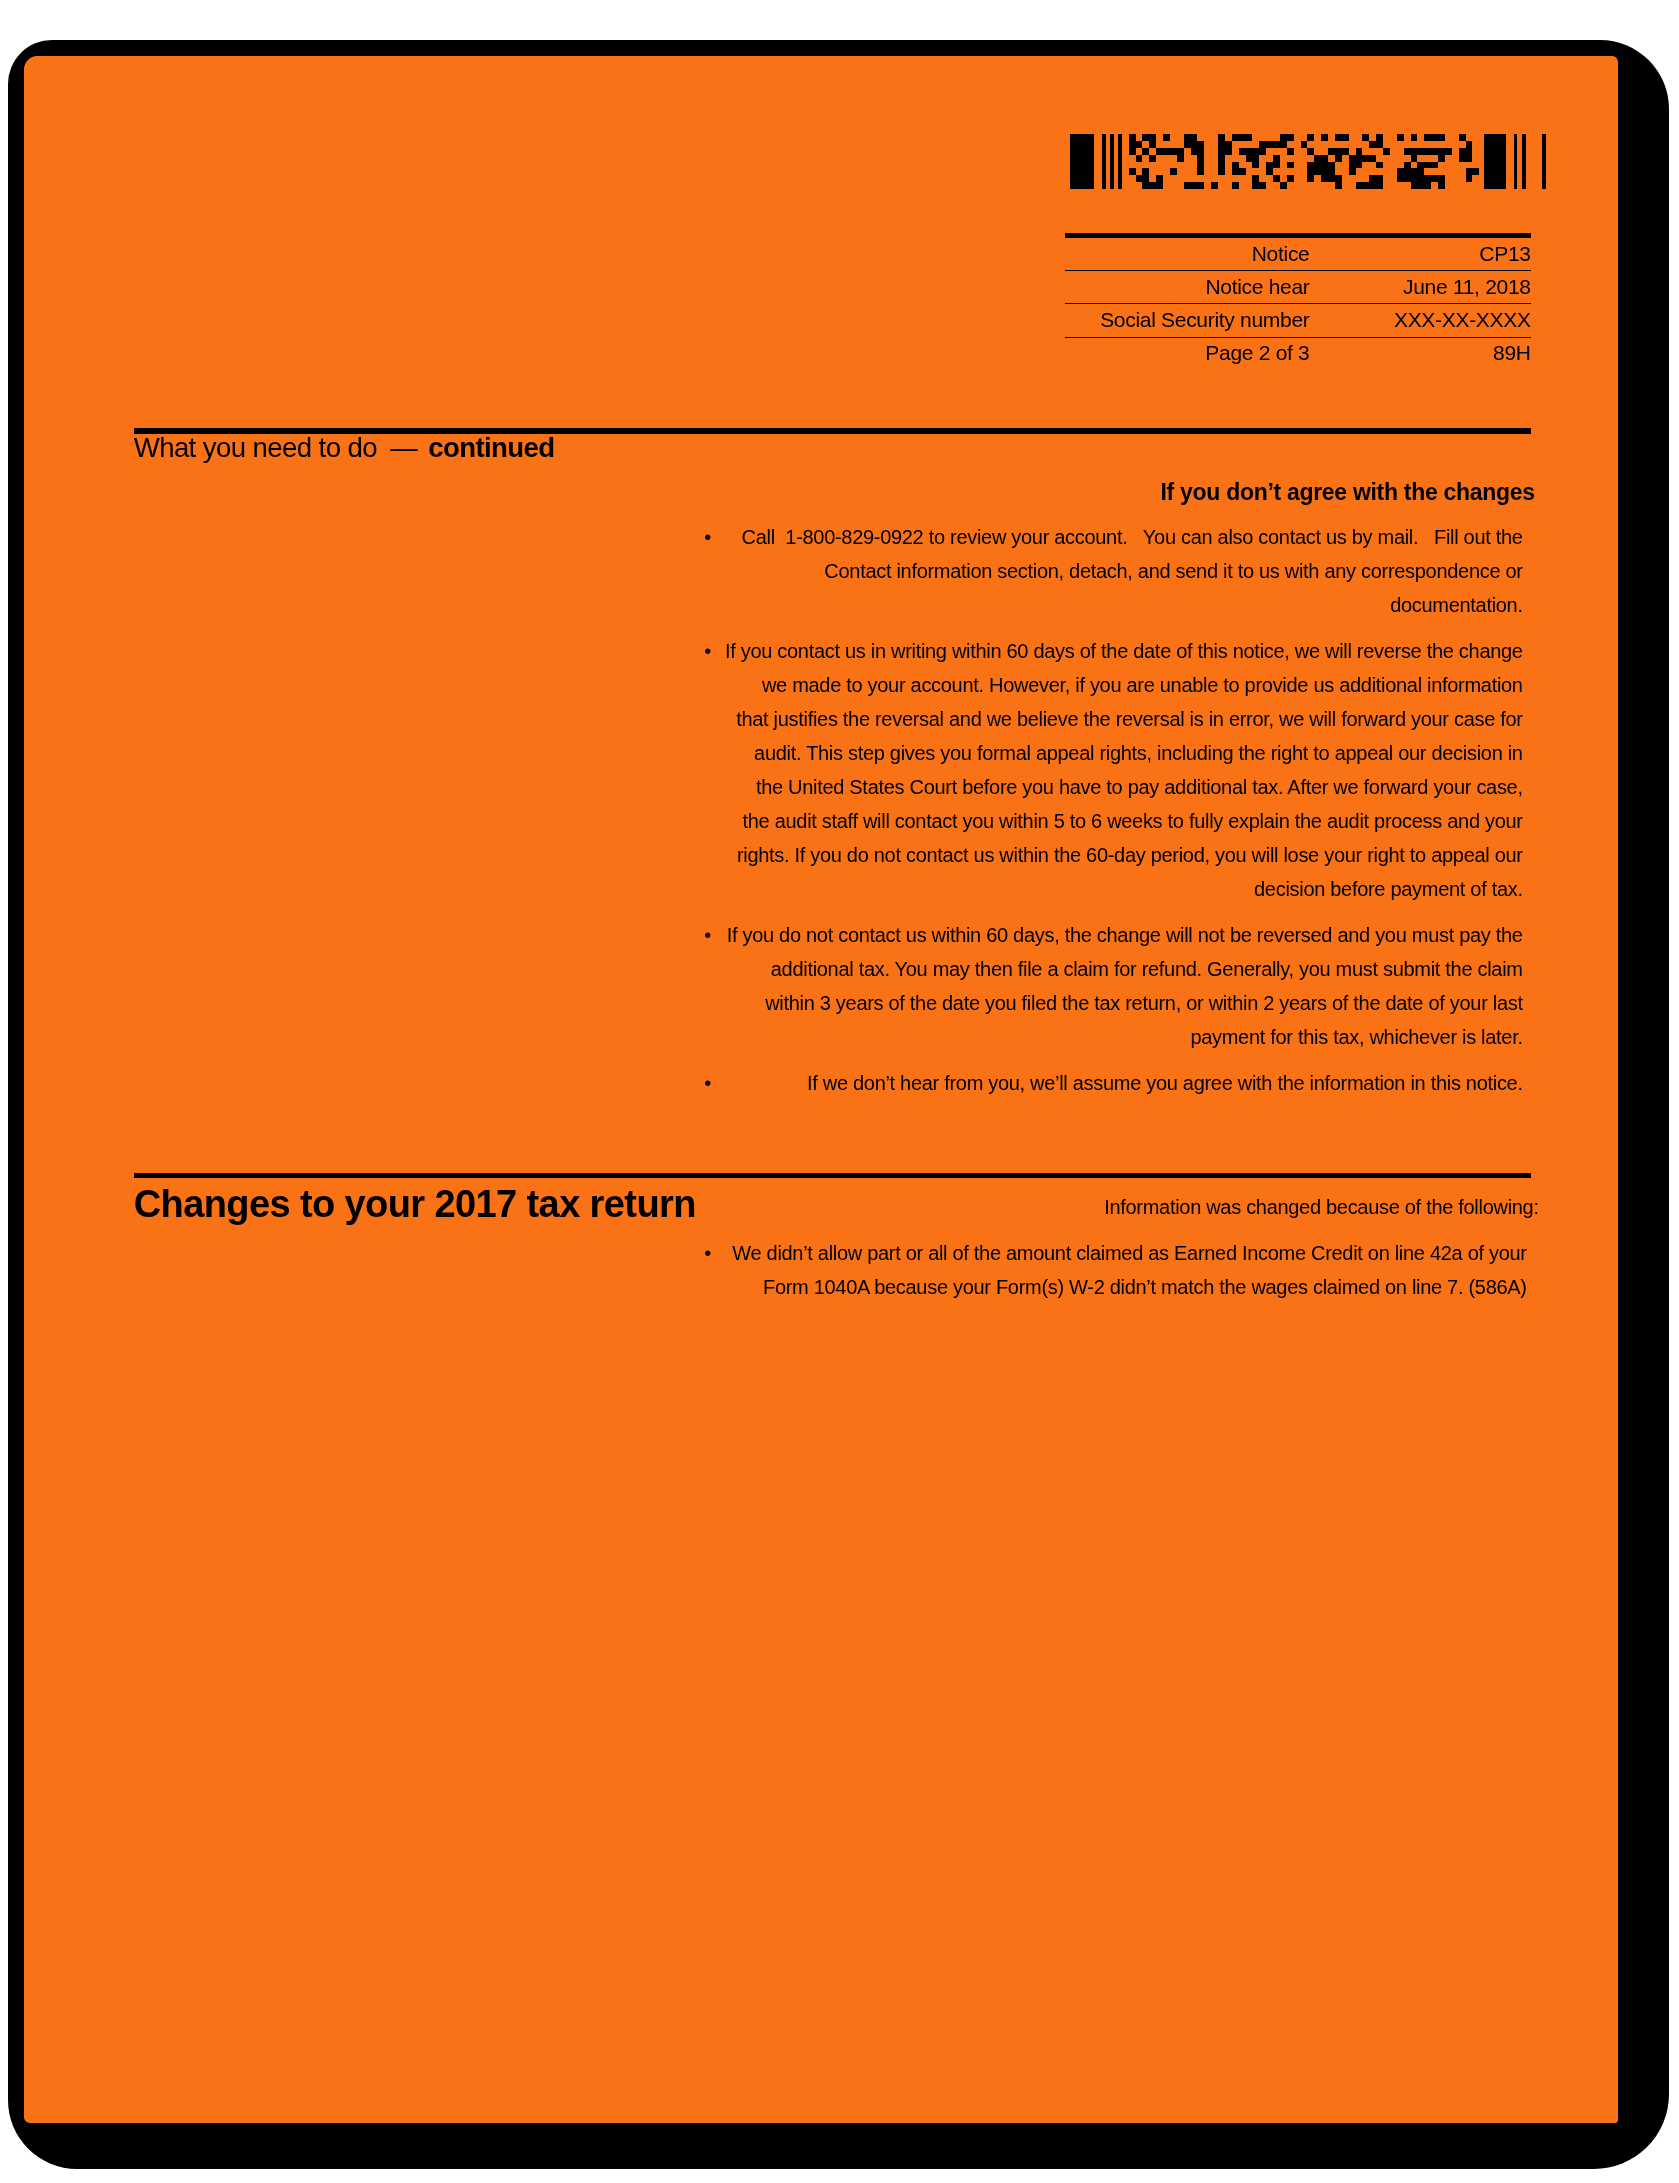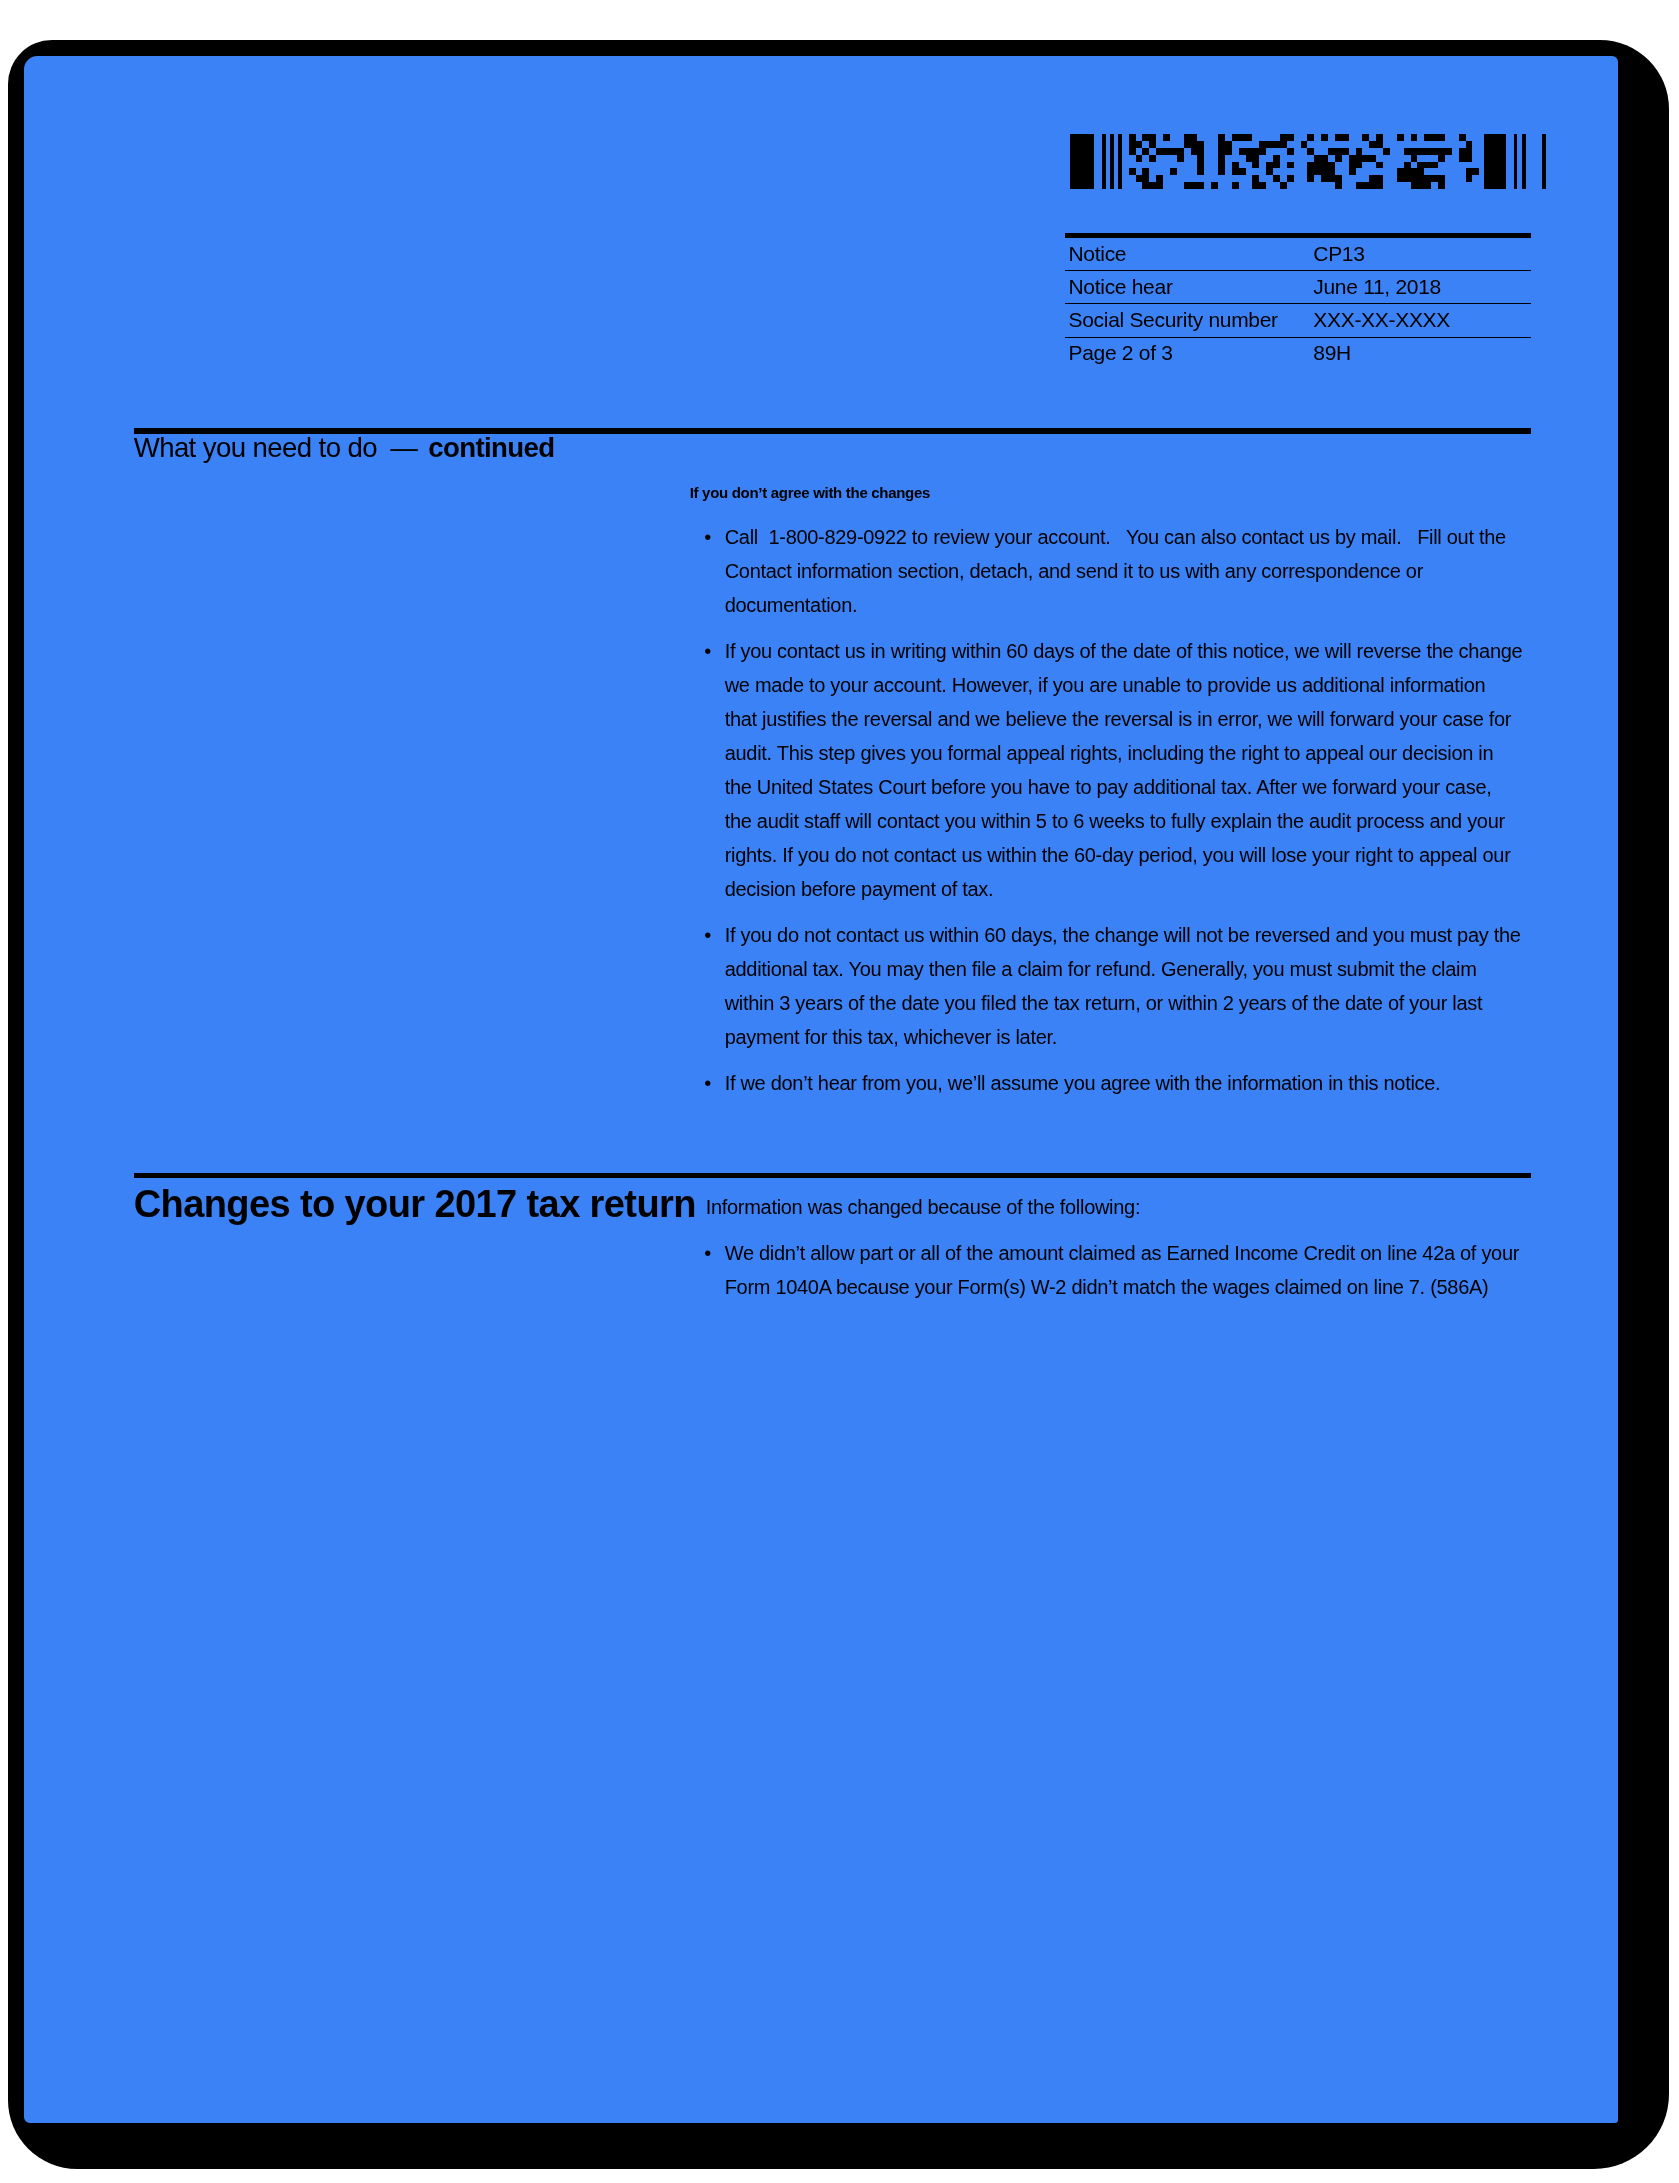--- a/index.html
+++ b/index.html
@@ -28,24 +28,25 @@
     background: #000;
     border-radius: 44px 69px 75px 69px;
   }
   
   .sheet {
     position: absolute;
     left: 20.7px;
     top: 53px;
     width: 1600px;
     height: 2073px;
-    background: #3b82f6;
+    background: #f97316;
     border: 3.8px solid #000;
     border-radius: 16.3px 8.8px 6.3px 8.8px;
     box-sizing: border-box;
+    text-align: right;
   }
   .barcode {
     position: absolute;
     left: 1045px;
     top: 78px;
     width: 478px;
     height: 55px;
   }
   .meta-table {
     position: absolute;
@@ -96,21 +97,21 @@
     position: absolute;
     left: 666px;
     font-size: 20px;
     line-height: 34px;
     letter-spacing: -0.3px;
   }
   .col-right-1 { top: 421px; width: 845px; }
   .col-right-2 { top: 1134px; width: 849px; }
   .subhead {
     font-weight: 700;
-    font-size: 15px;
+    font-size: 23px;
     line-height: 31px;
     letter-spacing: -0.3px;
   }
   .intro { line-height: 34px; margin-left: 16px; }
   ul.bullets {
     list-style: none;
     margin: 3.8px 0 0 0;
     padding: 0;
   }
   ul.bullets li {

